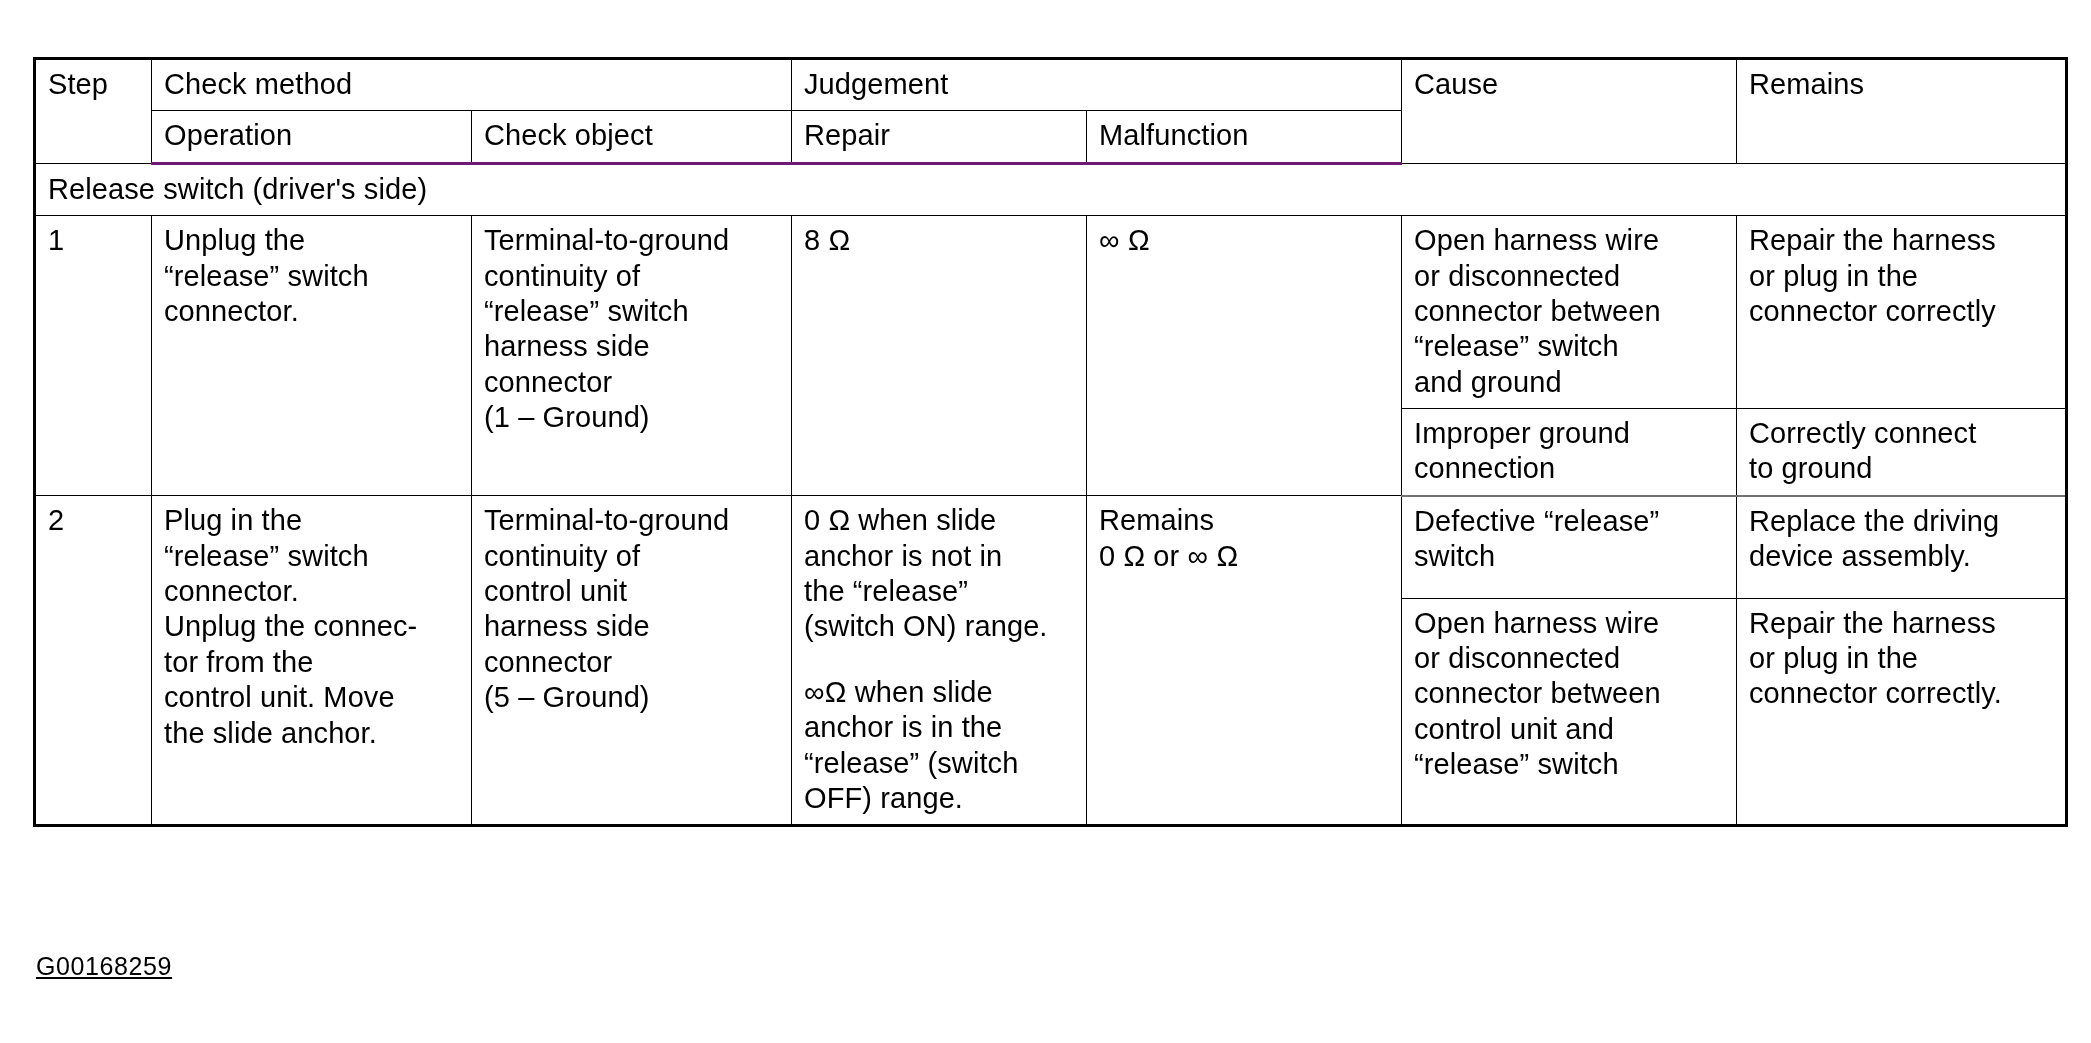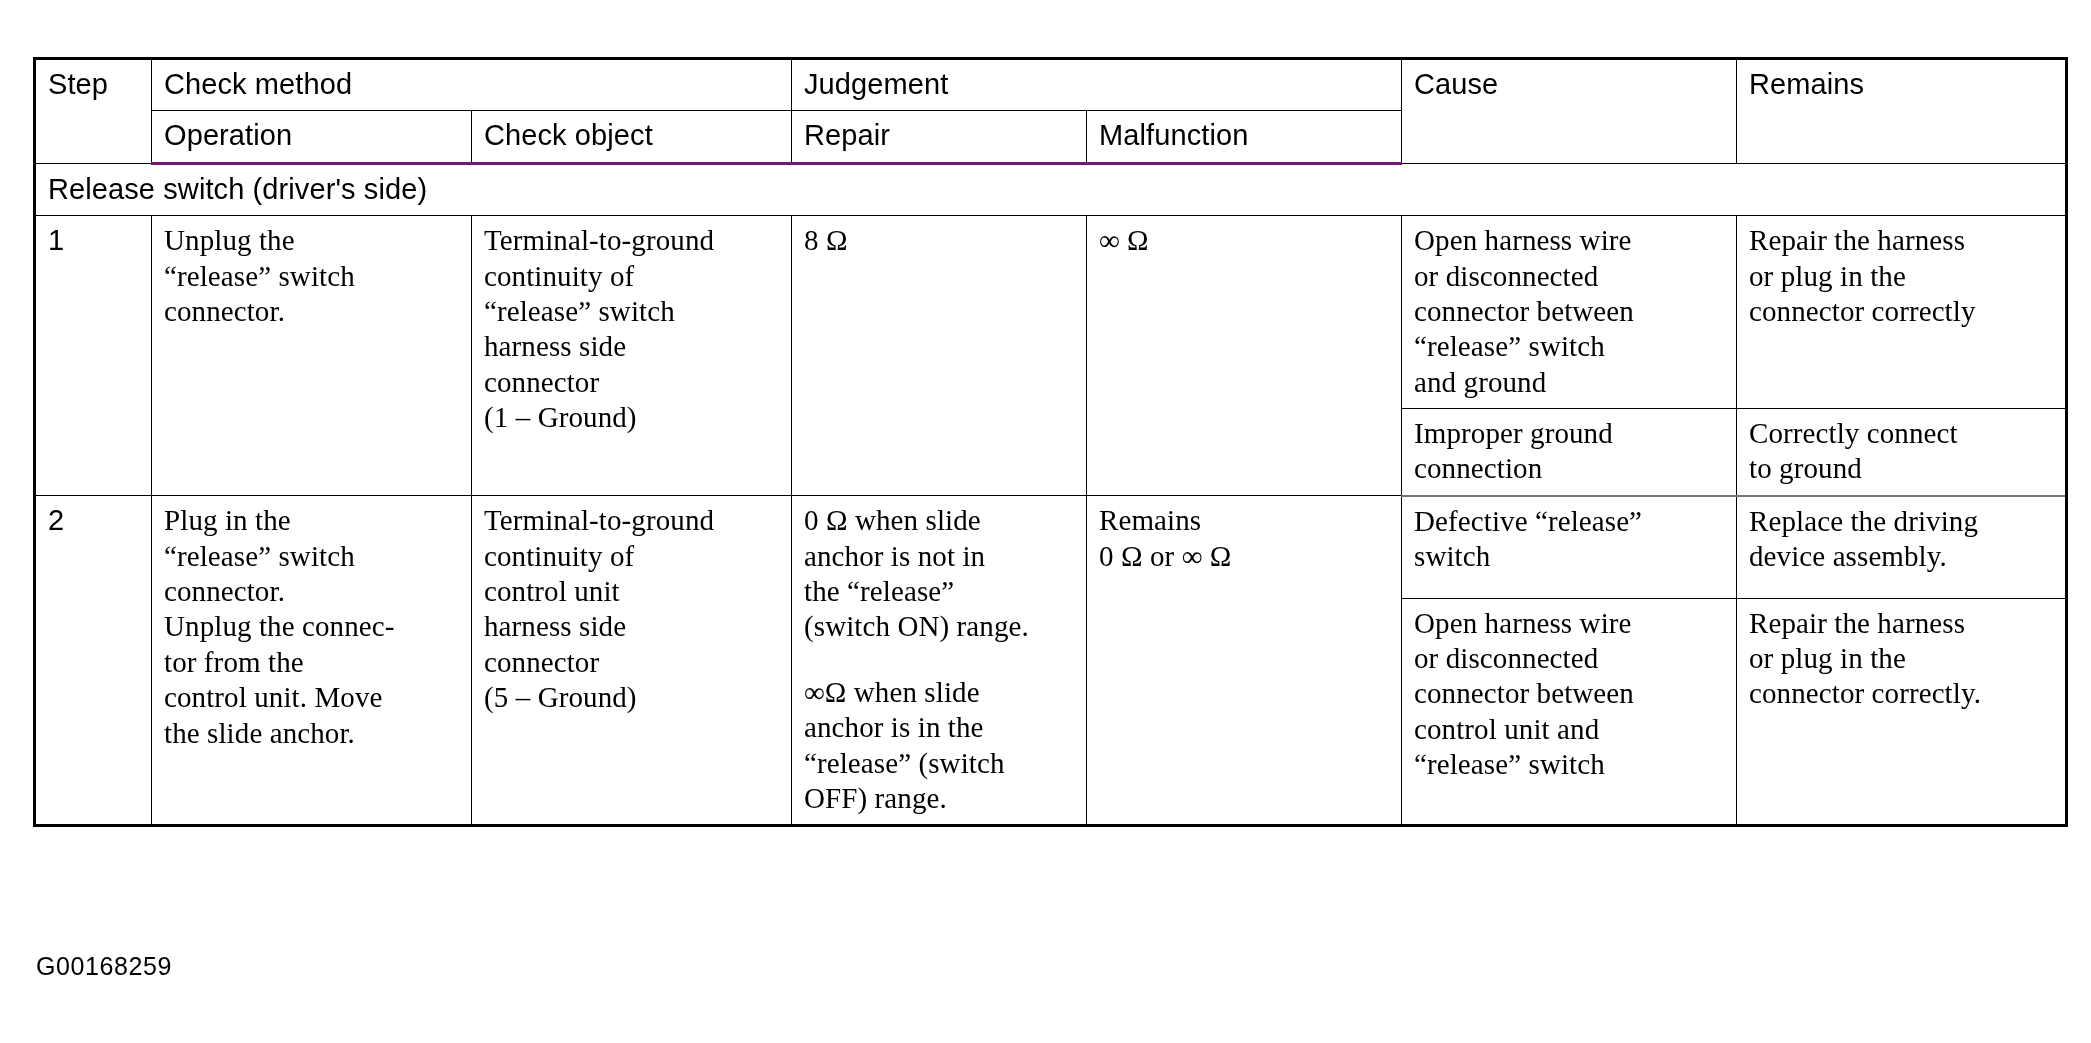--- a/index.html
+++ b/index.html
@@ -86,33 +86,33 @@
     padding-top: 9px;
   }
 
   
   tr.step-end > td {
     border-bottom: 2px solid #737373;
   }
 
   .cell-block {
     white-space: pre-line;
-    font-family: Liberation Serif, serif;
   }
   .gap {
     display: block;
     height: 30px;
   }
 
   .footer-code {
     position: absolute;
     left: 36px;
     top: 952px;
     font-size: 25px;
     letter-spacing: 0.6px;
+    text-decoration: underline;
   }
 
   
   col.c-step   { width: 117px; }
   col.c-op     { width: 320px; }
   col.c-obj    { width: 320px; }
   col.c-norm   { width: 295px; }
   col.c-mal    { width: 315px; }
   col.c-cause  { width: 335px; }
   col.c-remedy { width: 330px; }

